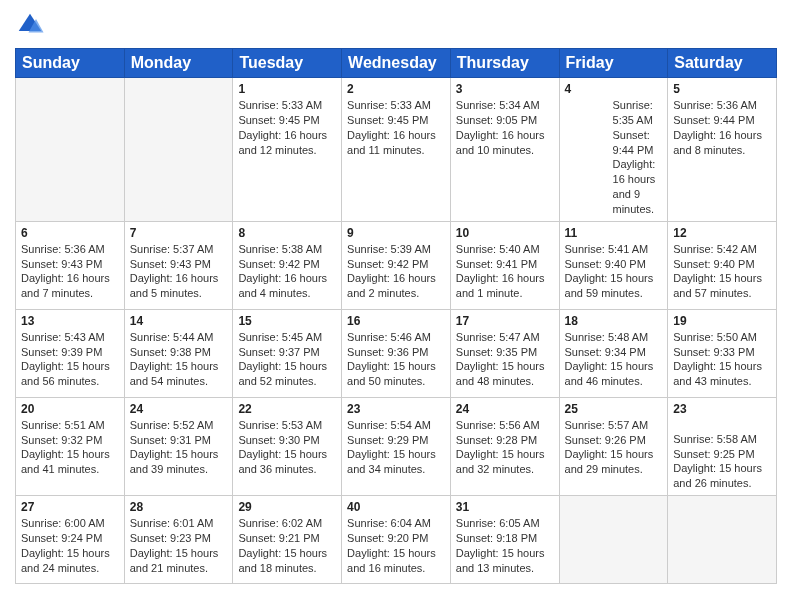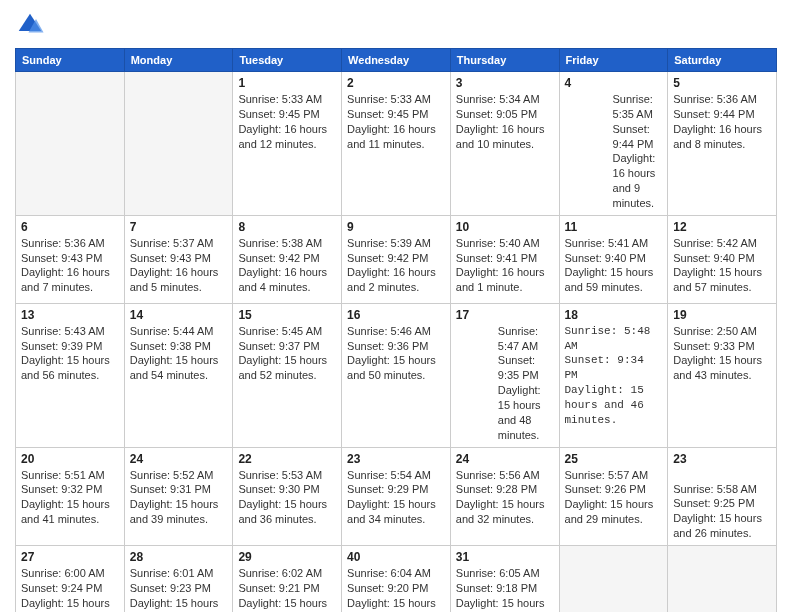--- a/index.html
+++ b/index.html
@@ -51,21 +51,21 @@
       color: #444;
     }
     .calendar {
       width: 100%;
       border-collapse: collapse;
       table-layout: fixed;
     }
     .calendar th {
       background: #2060c8;
       color: #fff;
-      font-size: 11px;
+      font-size: 16px;
       font-weight: bold;
       padding: 5px 6px;
       text-align: left;
       border: 1px solid #1a50a8;
     }
     .calendar td {
       border: 1px solid #ccc;
       vertical-align: top;
       padding: 4px 5px;
       width: 14.28%;
@@ -228,33 +228,33 @@
 Daylight: 15 hours and 52 minutes.</div>
           </td>
           <td>
             <div class="day-number">16</div>
             <div class="day-info" style="white-space: pre-line;">Sunrise: 5:46 AM
 Sunset: 9:36 PM
 Daylight: 15 hours and 50 minutes.</div>
           </td>
           <td>
             <div class="day-number">17</div>
-            <div class="day-info" style="white-space: pre-line; margin-left: 42px;">Sunrise: 5:47 AM
+            <div class="day-info" style="white-space: pre-line;">Sunrise: 5:47 AM
 Sunset: 9:35 PM
 Daylight: 15 hours and 48 minutes.</div>
           </td>
           <td>
             <div class="day-number">18</div>
-            <div class="day-info" style="white-space: pre-line; font-family: Liberation Mono, monospace;">Sunrise: 5:48 AM
+            <div class="day-info" style="white-space: pre-line;">Sunrise: 5:48 AM
 Sunset: 9:34 PM
 Daylight: 15 hours and 46 minutes.</div>
           </td>
           <td>
             <div class="day-number">19</div>
-            <div class="day-info" style="white-space: pre-line;">Sunrise: 2:50 AM
+            <div class="day-info" style="white-space: pre-line;">Sunrise: 5:50 AM
 Sunset: 9:33 PM
 Daylight: 15 hours and 43 minutes.</div>
           </td>
         </tr>
         <tr class="week-row">
           <td>
             <div class="day-number">20</div>
             <div class="day-info" style="white-space: pre-line;">Sunrise: 5:51 AM
 Sunset: 9:32 PM
 Daylight: 15 hours and 41 minutes.</div>

